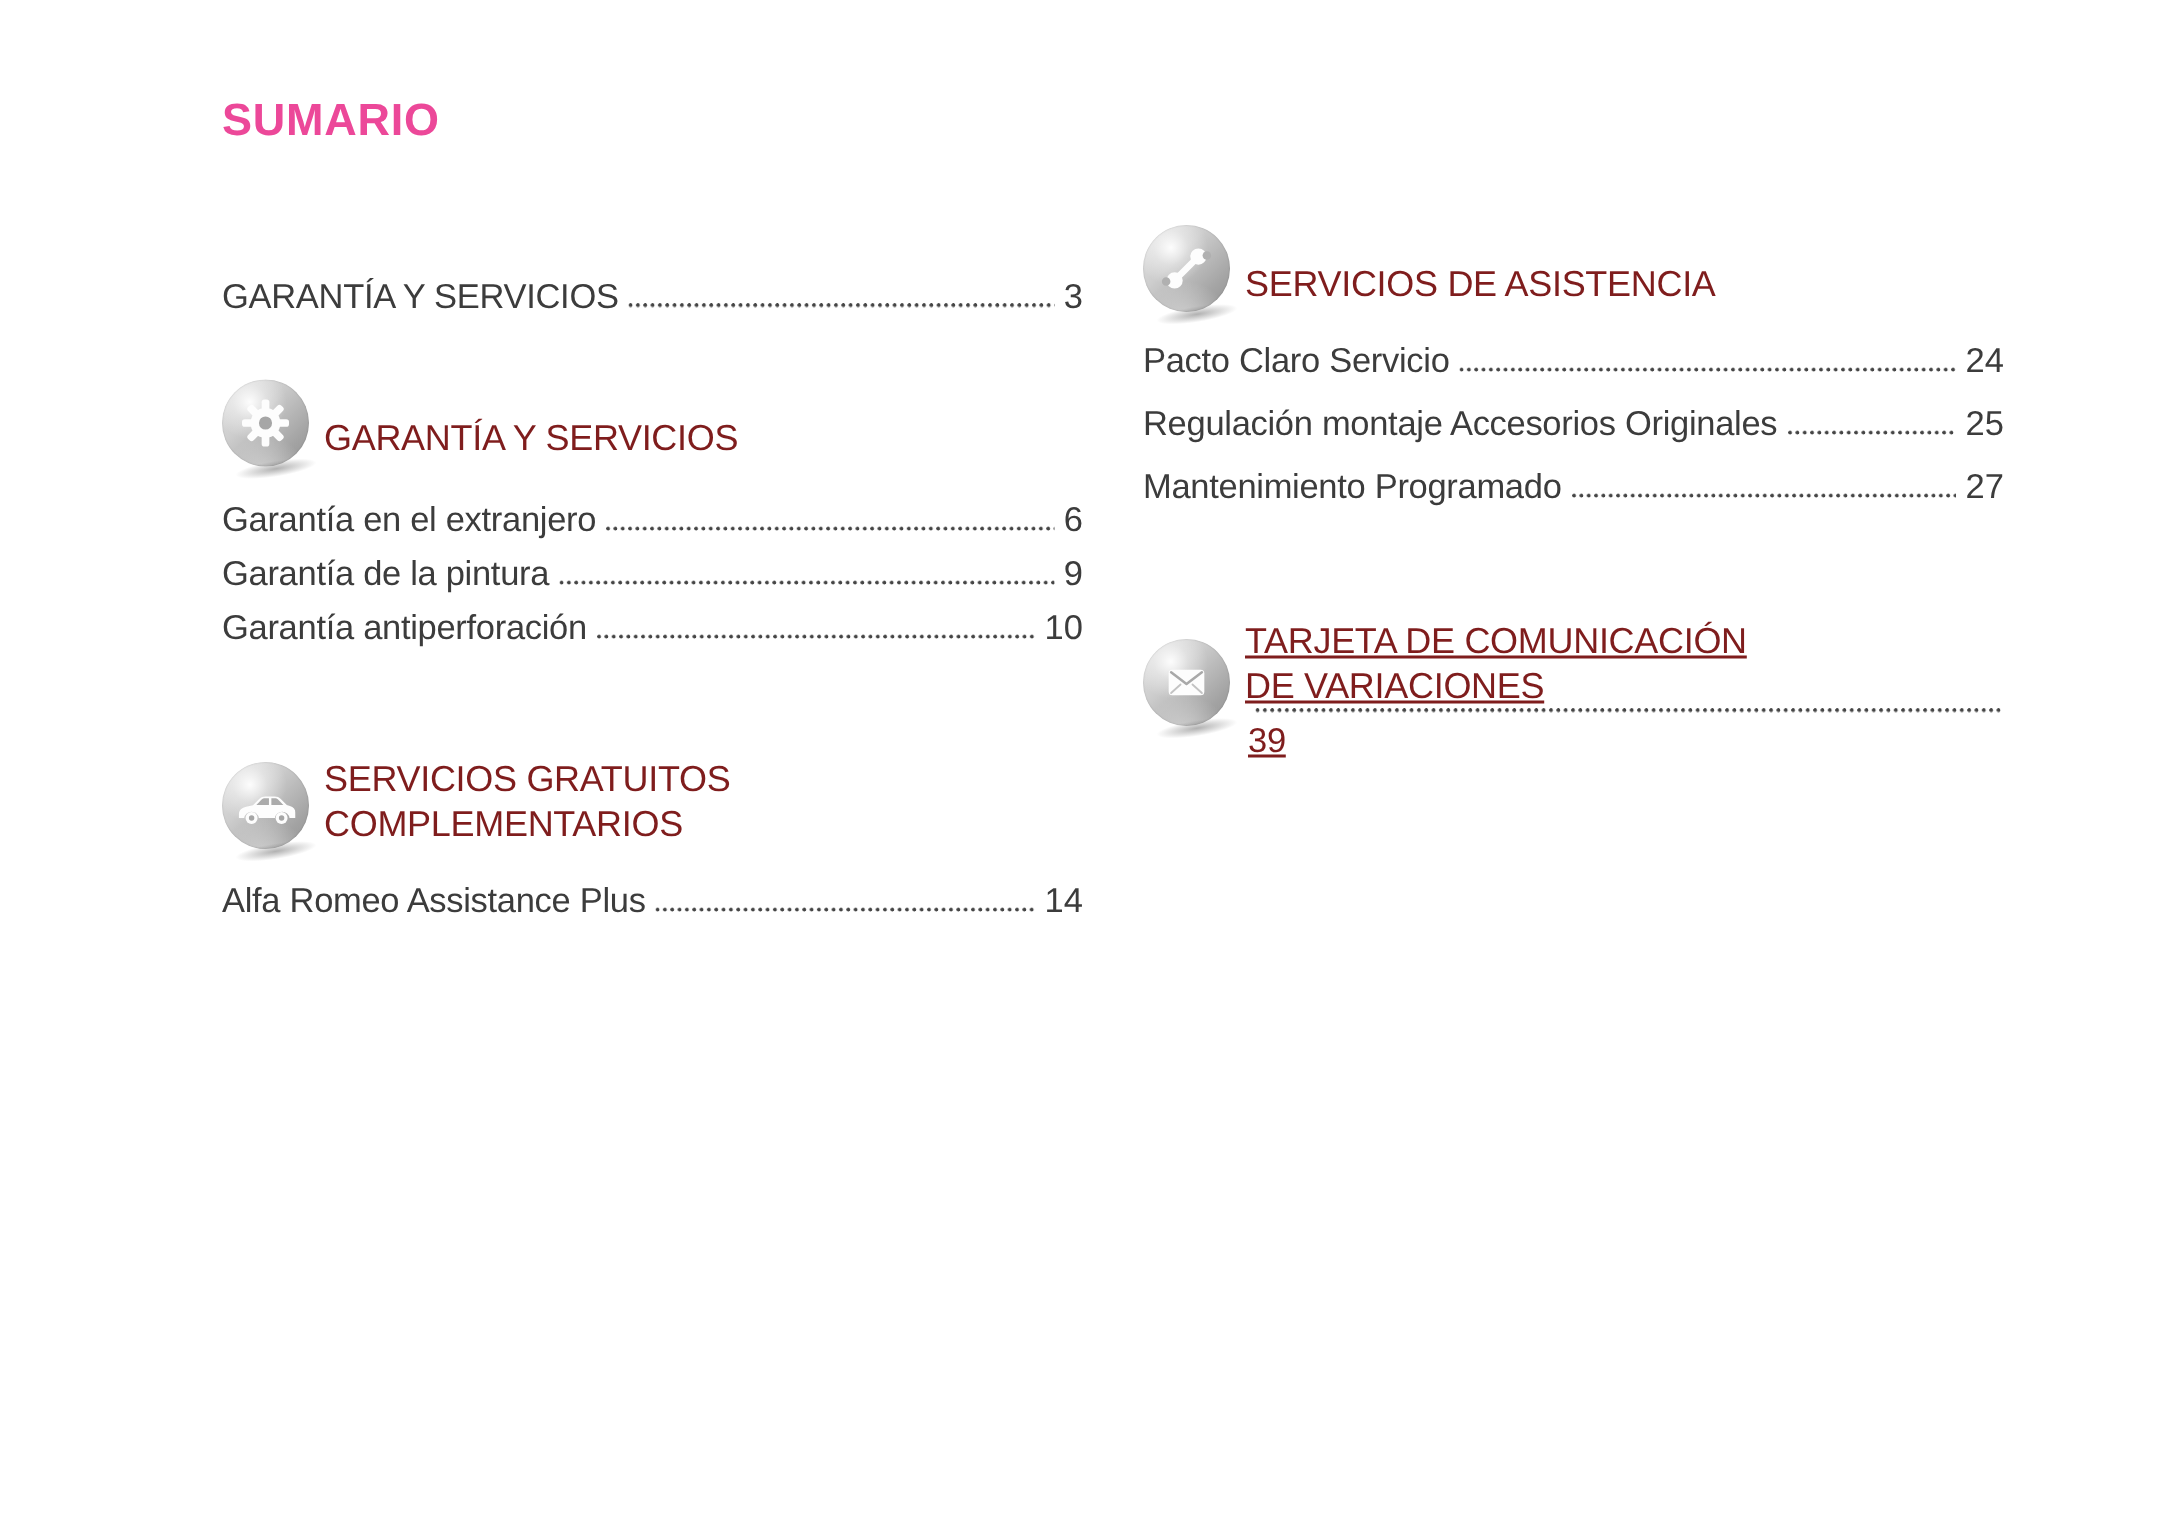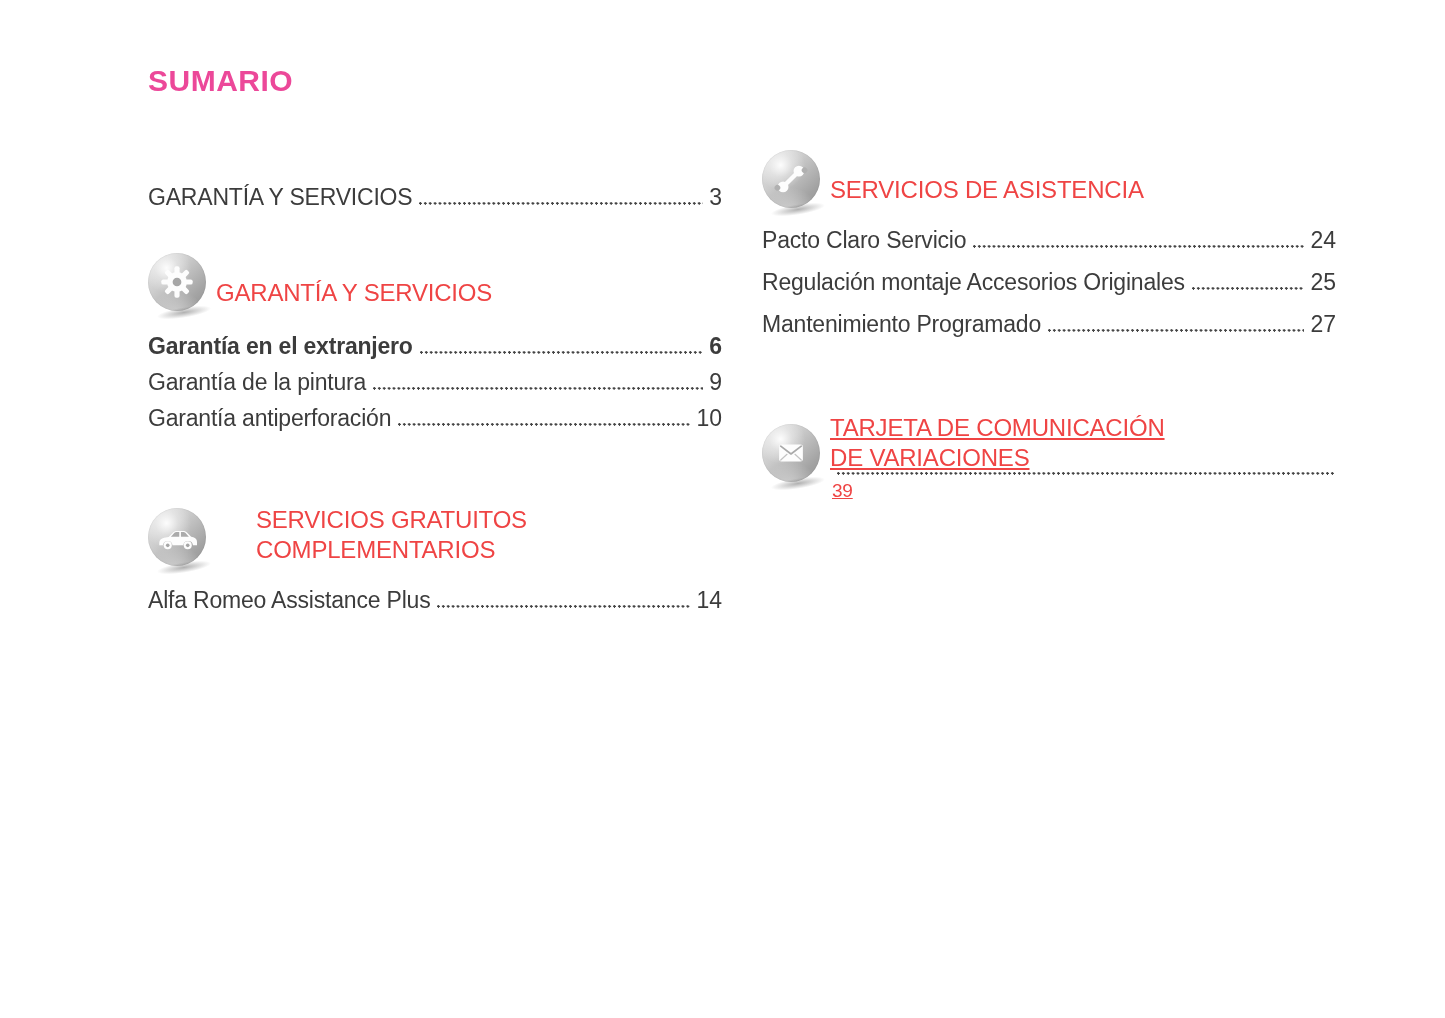--- a/index.html
+++ b/index.html
@@ -57,51 +57,51 @@
     background-image: radial-gradient(circle at 1.4px 1.4px, #454545 1.1px, rgba(0,0,0,0) 1.45px);
     background-size: 4.9px 3px;
     background-repeat: repeat-x;
     min-width: 20px;
   }
   .row-h42 { height: 42px; }
 
   
   .top-entry        { margin-top: 174px; }
   .sec1-head        { margin-top: 43px; }
-  .sec1-entries .toc-row:first-child { margin-top: 12px; font-weight: bold; }
-  .sec2-head        { margin-top: 74px; gap: 40px; }
+  .sec1-entries .toc-row:first-child { margin-top: 12px; }
+  .sec2-head        { margin-top: 74px; }
   .alfa-row         { margin-top: 9px; text-align: center; }
   .sec3-head        { margin-top: 150px; }
   .sec3-entries .toc-row:first-child { margin-top: 3px; justify-content: flex-end; }
   .sec4-head        { margin-top: 68px; }
 
   
   .sec-head {
     display: flex;
     align-items: flex-end;
   }
   .sec-head.middle { align-items: center; }
   .sec-title {
     margin-left: 10px;
     font-size: 24px;
     line-height: 29.5px;
-    color: #ef4444;
+    color: #7f1d1d;
     letter-spacing: -0.2px;
     padding-bottom: 4px;
     white-space: nowrap;
   }
   .sec-title.grow { flex: 1 1 auto; padding-bottom: 0; text-decoration: underline; }
   .sec-title.shift { padding-top: 8px; }
   .sec-title span { display: block; }
   .sec-line2 {
     display: flex;
     align-items: flex-end;
     font-size: 24px;
   }
-  .sec-line2 .pg { line-height: 1.08; margin-left: 2px; font-size: 19px; }
+  .sec-line2 .pg { line-height: 1.08; margin-left: 2px; font-size: 23px; }
   .sec-line2 .dots { margin-bottom: 6px; }
 
   
   .ball {
     position: relative;
     flex: 0 0 58px;
     width: 58px;
     height: 58px;
     border-radius: 50%;
     background:

